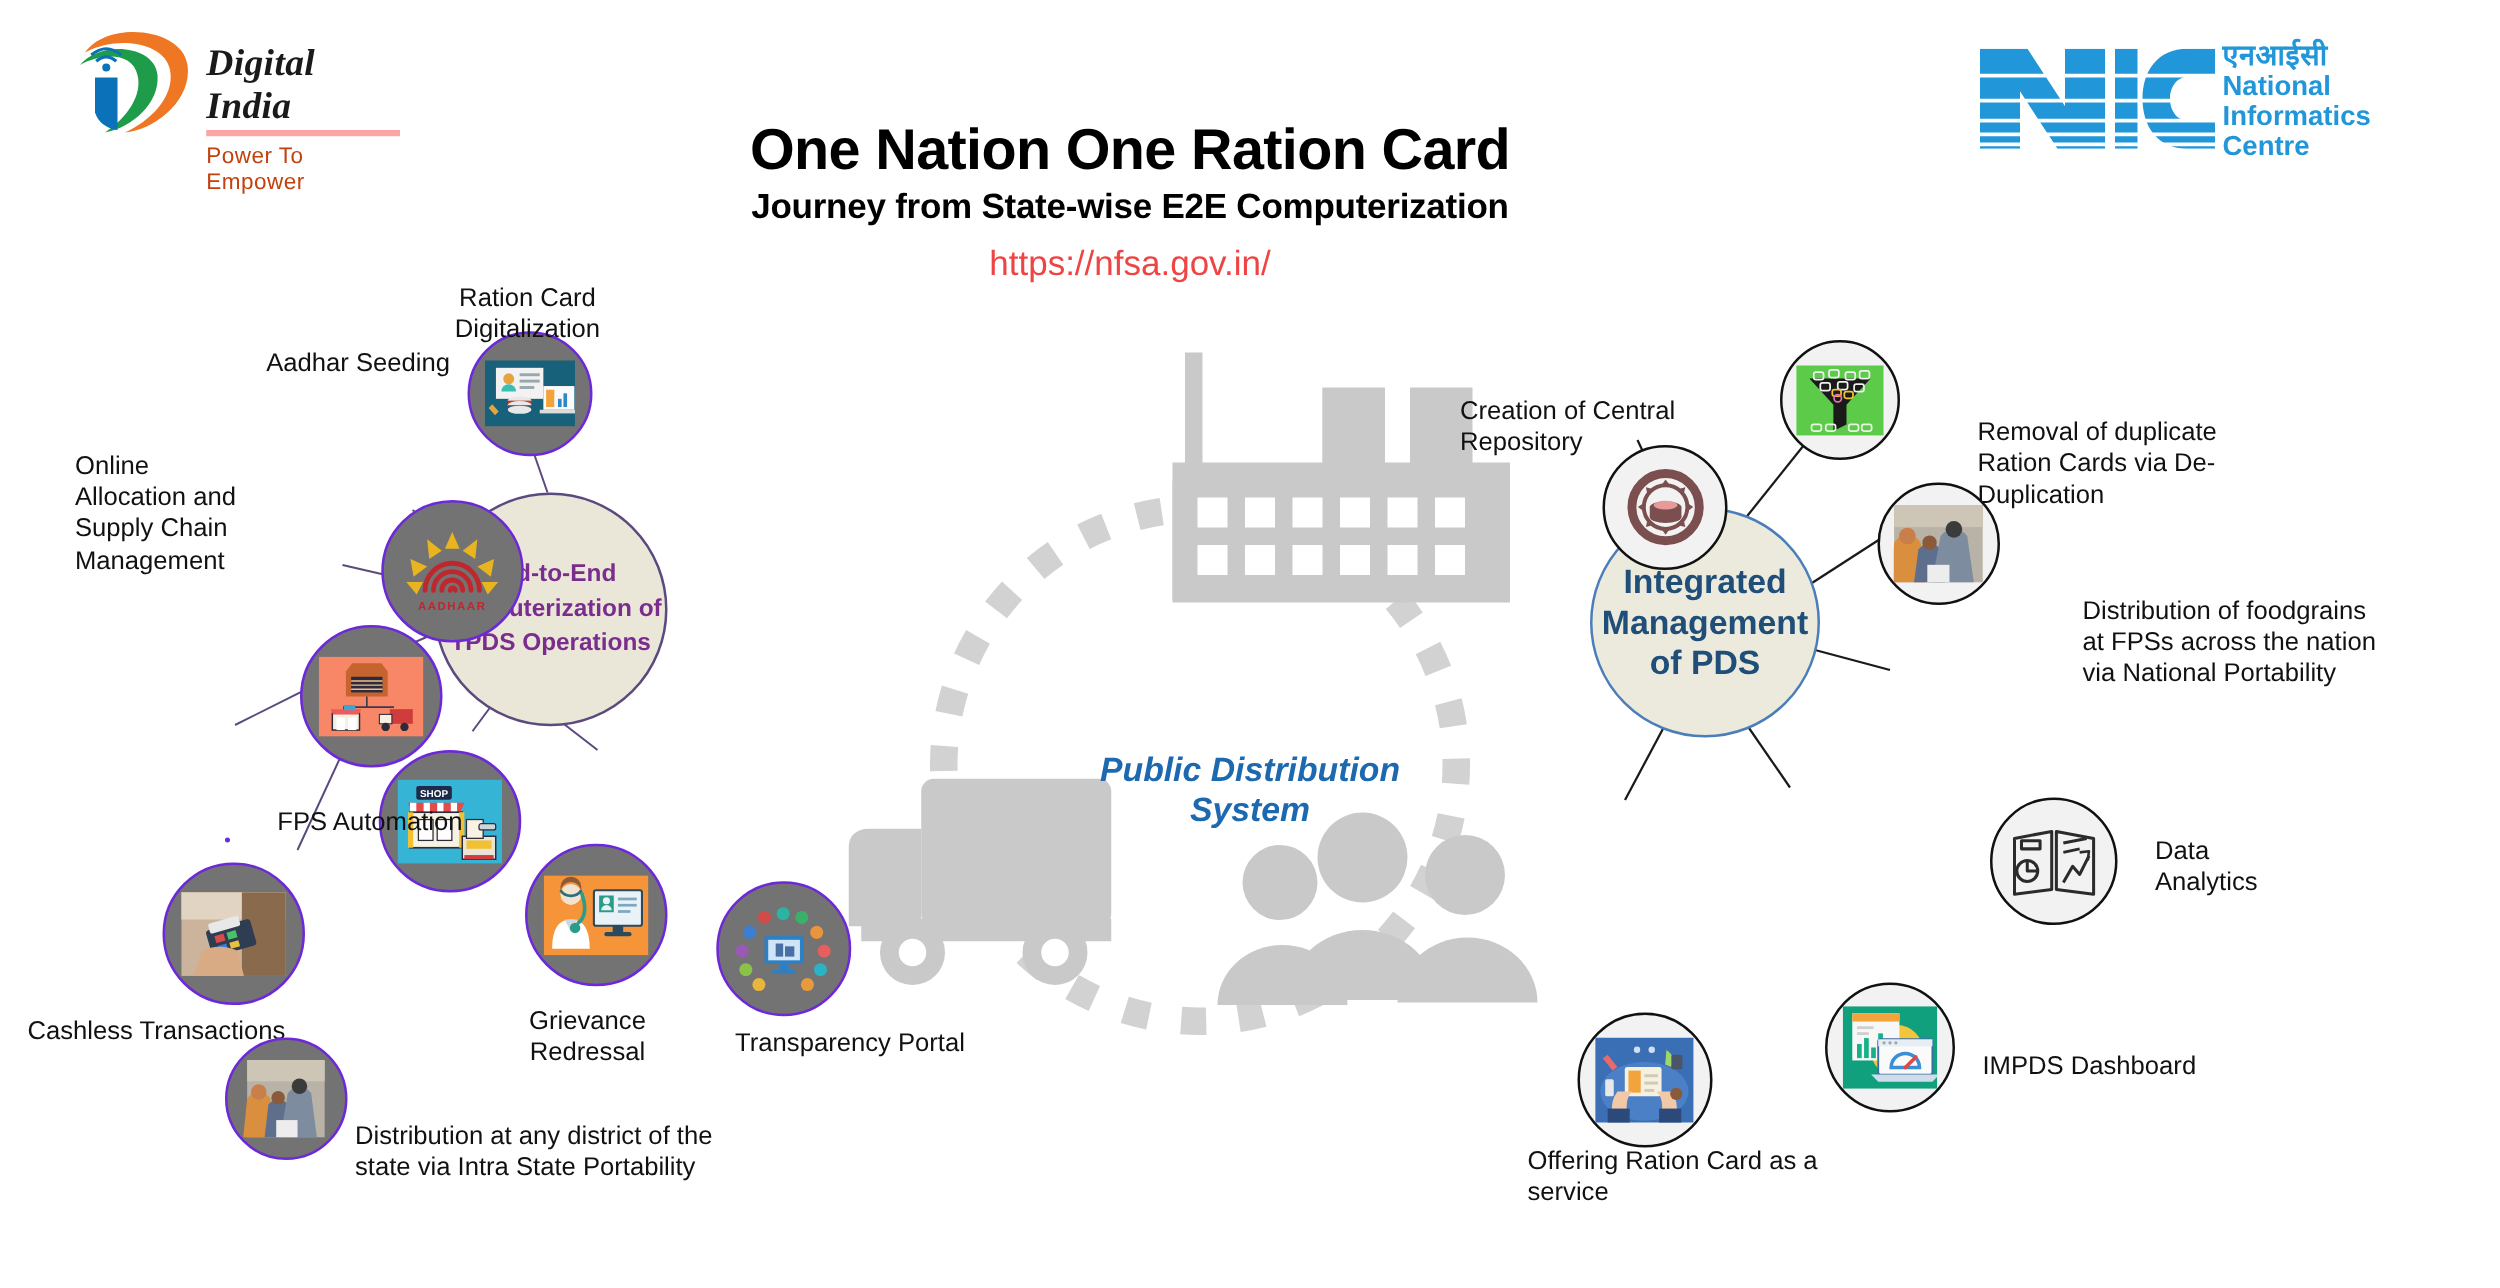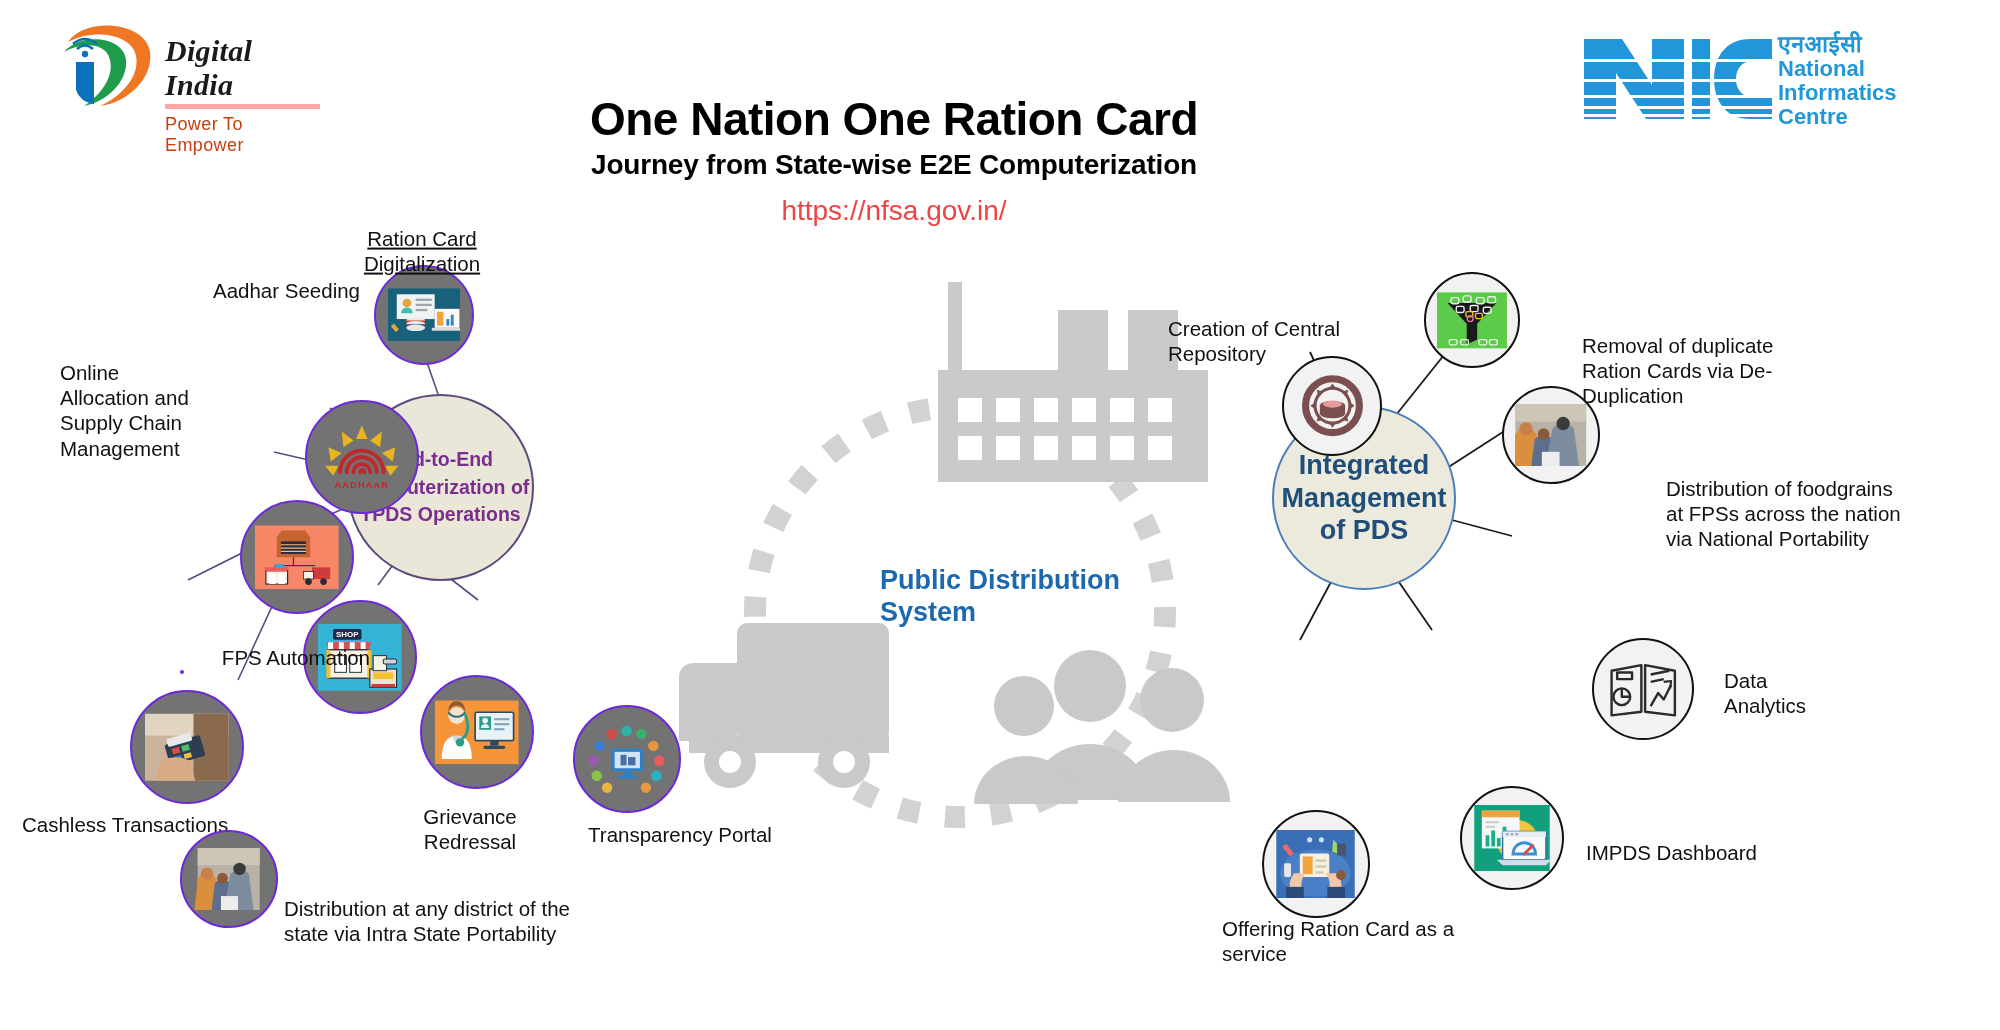--- a/index.html
+++ b/index.html
@@ -3,21 +3,21 @@
 <meta charset="utf-8">
 <style>
   html,body{margin:0;padding:0;background:#ffffff;}
   body{width:2000px;height:1030px;position:relative;overflow:hidden;
        font-family:"Liberation Sans", sans-serif; color:#111;}
   .stage{position:absolute;inset:0;}
   svg.layer{position:absolute;left:0;top:0;width:2000px;height:1030px;overflow:visible;}
   .abs{position:absolute;}
 
   
-  #title-block{position:absolute;left:0;top:95px;width:1788px;text-align:center;}
+  #title-block{position:absolute;left:10px;top:95px;width:1788px;text-align:center;}
   #main-title{font-size:46px;font-weight:bold;letter-spacing:-0.5px;color:#000;
               font-family:"Liberation Sans", sans-serif;line-height:1.05;}
   #subtitle{font-size:28px;font-weight:bold;color:#000;margin-top:6px;letter-spacing:-0.2px;}
   #site-url{font-size:28px;color:#ef4444;margin-top:14px;letter-spacing:0px;}
 
   
   #digital-india-logo{left:50px;top:18px;width:270px;height:95px;}
   #di-wordmark{position:absolute;left:115px;top:16px;}
   #di-name{font-family:"Liberation Serif", serif;font-style:italic;font-weight:bold;
            font-size:30px;color:#1a1a1a;letter-spacing:0.3px;border-bottom:5px solid #fca5a5;
@@ -46,22 +46,22 @@
   #hub-right{background:#ece9dd;border:2.5px solid #4a7ebb;
              left:1272px;top:406px;width:180px;height:180px;}
   #hub-right .hub-line{color:#1f4e79;font-size:27px;font-weight:bold;line-height:1.22;}
 
   
   .label{position:absolute;font-size:20.5px;line-height:1.23;color:#111;
          font-weight:500;white-space:pre-line;}
   .label.r{text-align:right;}
   .label.c{text-align:center;}
 
-  #pds-label{position:absolute;left:880px;top:564px;width:240px;
-             color:#1c69b0;font-size:27px;font-weight:bold;line-height:1.2;}
+  #pds-label{position:absolute;left:880px;top:600px;width:240px;text-align:center;
+             color:#1c69b0;font-size:27px;font-weight:bold;line-height:1.2;font-style:italic;}
 </style>
 </head>
 <body>
 
 <div class="stage">
 
   <svg class="layer">
 
     <g stroke="#5b4a7e" stroke-width="1.6" fill="none">
       <line x1="438" y1="394" x2="422" y2="348"></line>
@@ -199,21 +199,21 @@
         <rect x="25" y="49" width="26" height="5" fill="#4a4a6a"></rect>
       <ellipse cx="38" cy="54" rx="13" ry="4.5" fill="#e8e8e8"></ellipse>
       <rect x="64" y="28" width="34" height="26" fill="#fafafa"></rect>
         <rect x="60" y="54" width="42" height="4" fill="#dcdcdc"></rect>
       <rect x="67" y="32" width="9" height="19" fill="#f2a33c"></rect>
       <rect x="80" y="42" width="4" height="9" fill="#2f87c7"></rect>
         <rect x="86" y="36" width="4" height="15" fill="#2f87c7"></rect>
       <path d="M8 48 l7 8 -4 4 -7 -8z" fill="#e8a33d"></path>
     </svg>
   </div>
-  <div class="label c" style="left:365px;top:276px;transform:translate(-50%,-100%);width:230px;left:422px;text-decoration:underline;">Ration Card
+  <div class="label c" style="left:365px;top:276px;transform:translate(-50%,-100%);width:230px;left:422px;">Ration Card
 Digitalization</div>
 
   <div class="node purple" style="left:305px;top:400px;width:110px;height:110px;">
     <svg class="node-inner" viewBox="0 0 100 80">
       <g fill="#e8b521">
         <path d="M50 2 l7 16 -14 0z"></path>
           <path d="M26 9 l14 11 -12 8z"></path>
           <path d="M74 9 l-14 11 12 8z"></path>
         <path d="M10 28 l16 7 -13 10z"></path>
           <path d="M90 28 l-16 7 13 10z"></path>

